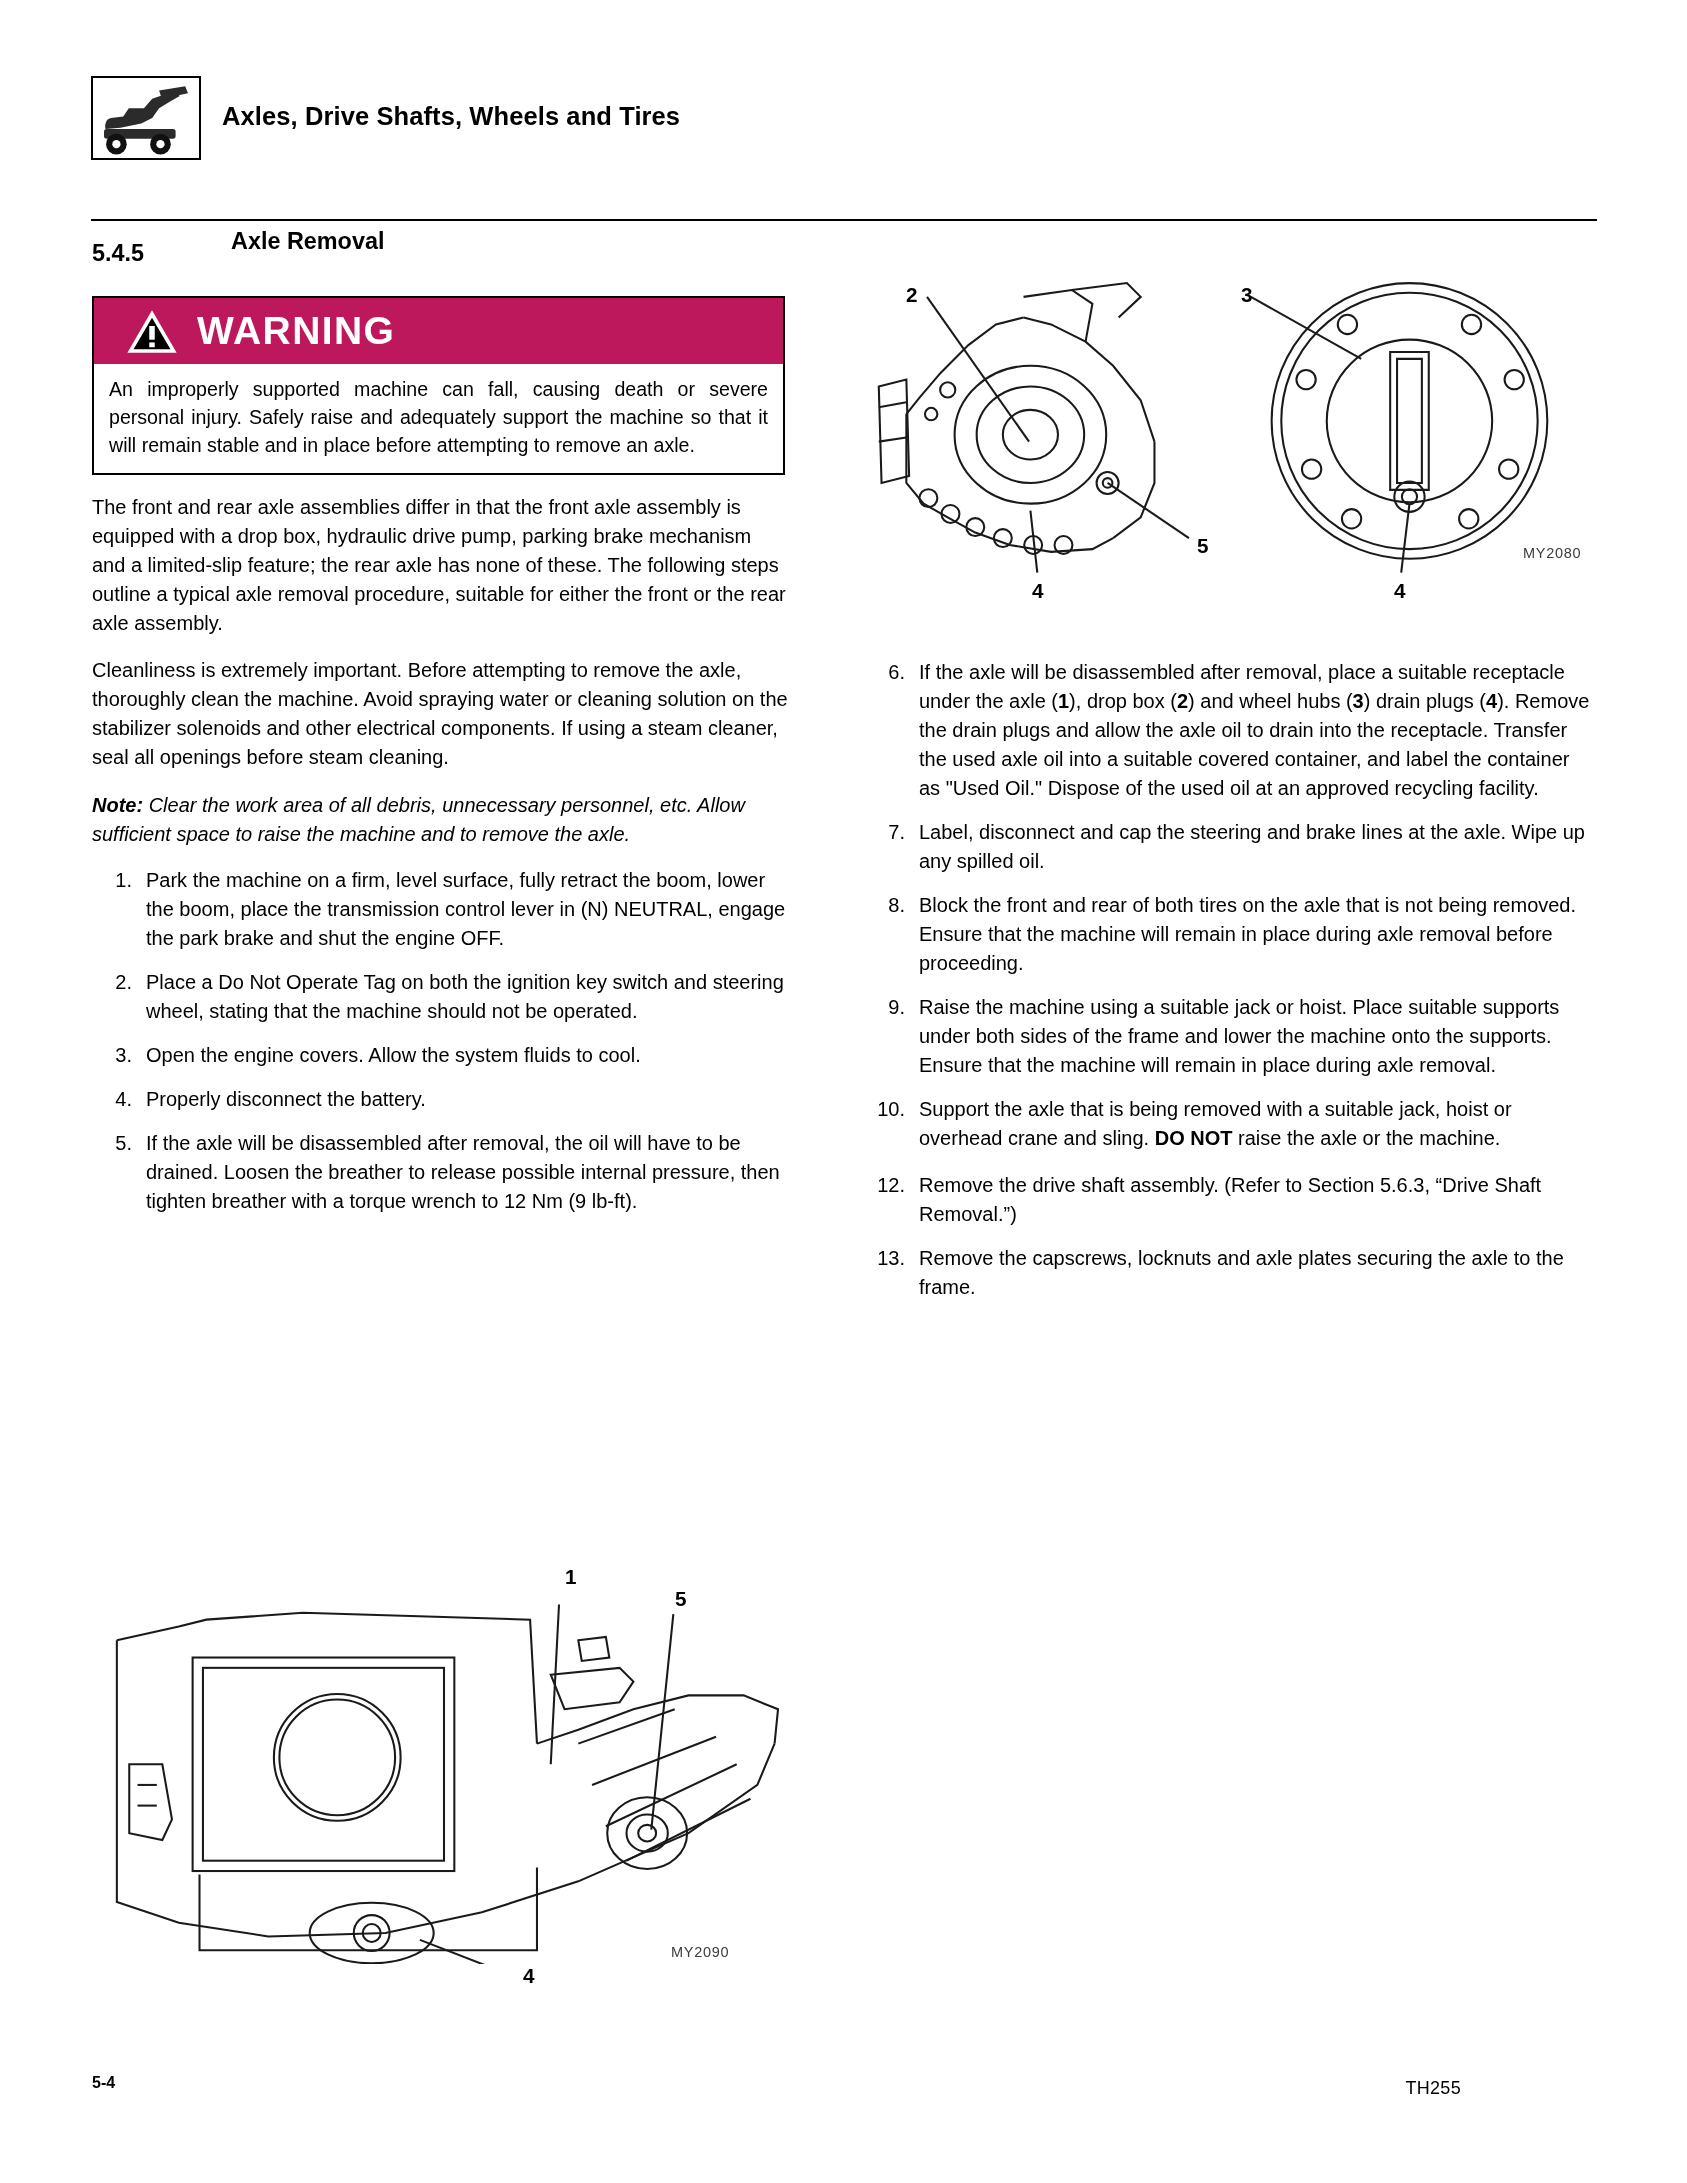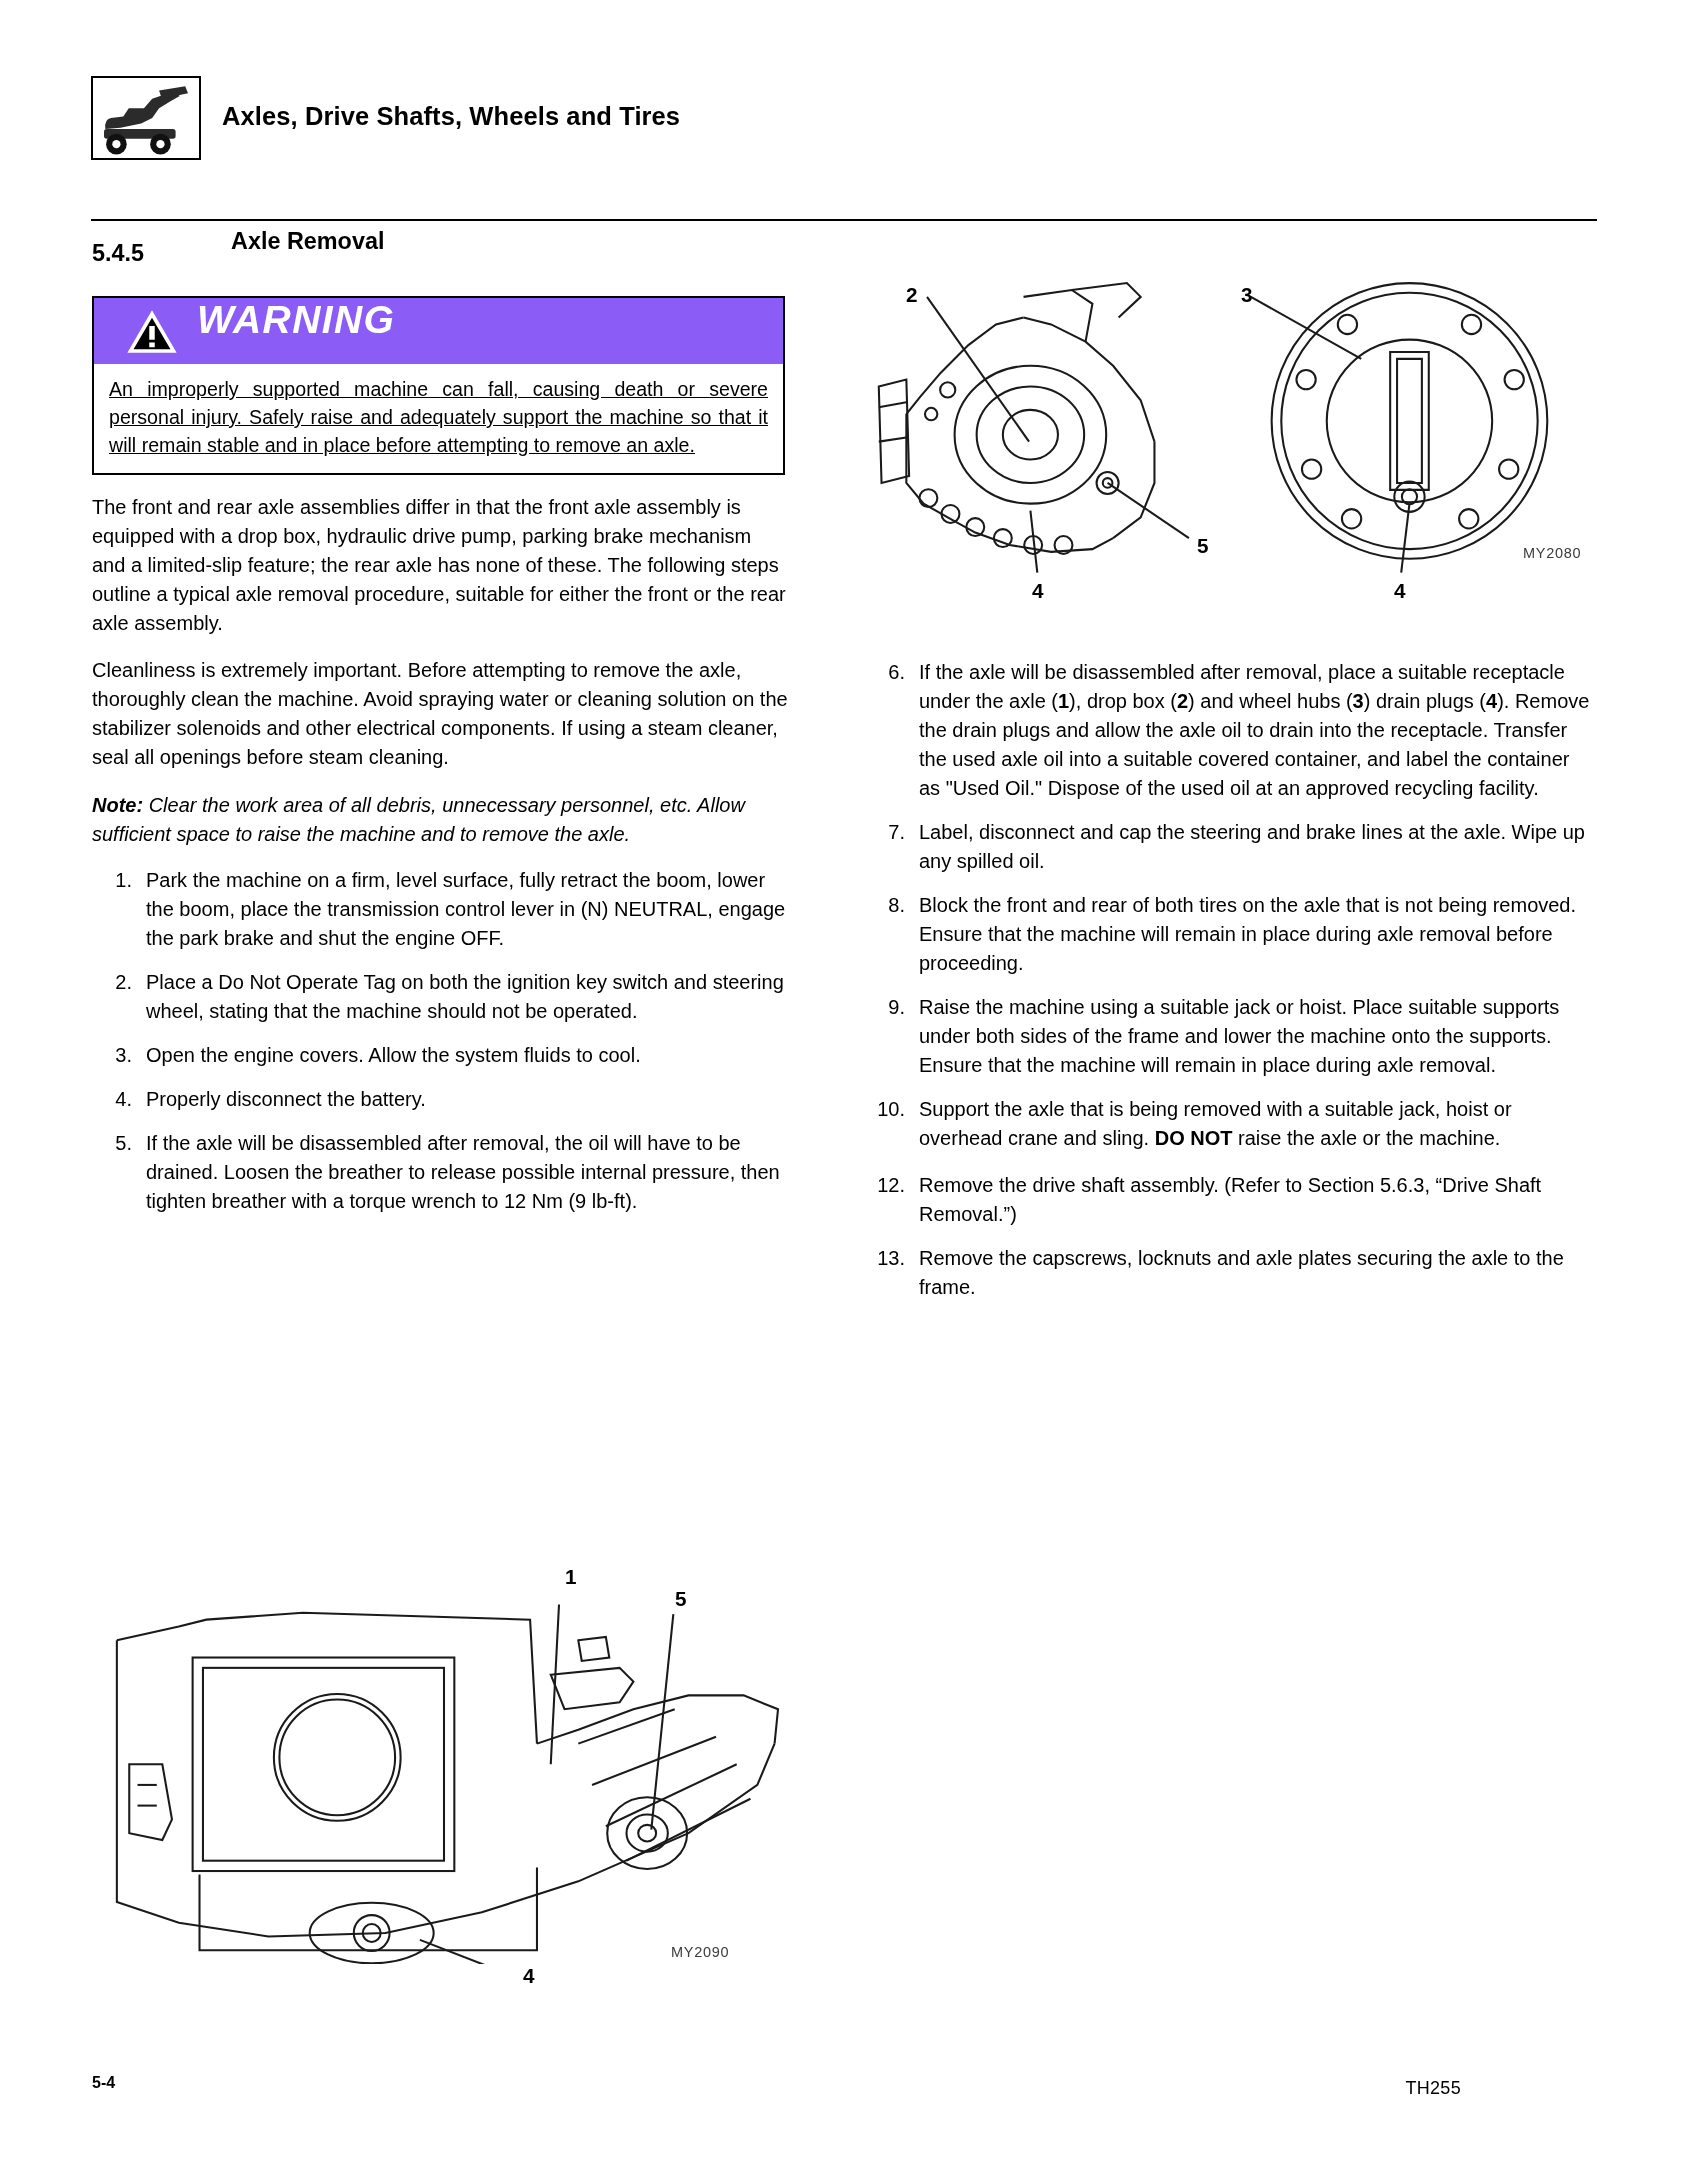--- a/index.html
+++ b/index.html
@@ -90,44 +90,43 @@
   }
 
   
   .warning {
     width: 693px;
     border: 2.1px solid #000;
     box-sizing: border-box;
     background: #fff;
   }
   .warning-bar {
-    background: #8b5cf6;
+    background: #be185d;
     color: #fff;
     height: 66px;
     display: flex;
+    align-items: center;
     padding-left: 103px;
     position: relative;
-    font-style: italic;
   }
   .warning-tri {
     position: absolute;
     left: 32px;
     top: 9.6px;
   }
   .warning-word {
     font-size: 39px;
     font-weight: bold;
     letter-spacing: 1.4px;
   }
   .warning-body {
     padding: 11px 15px 13.8px 15px;
     font-size: 19.6px;
     line-height: 1.43;
     text-align: justify;
-    text-decoration: underline;
   }
 
   
   p.body {
     font-size: 20px;
     line-height: 1.45;
     margin: 18px 0 0 0;
     text-align: left;
   }
   p.note {

